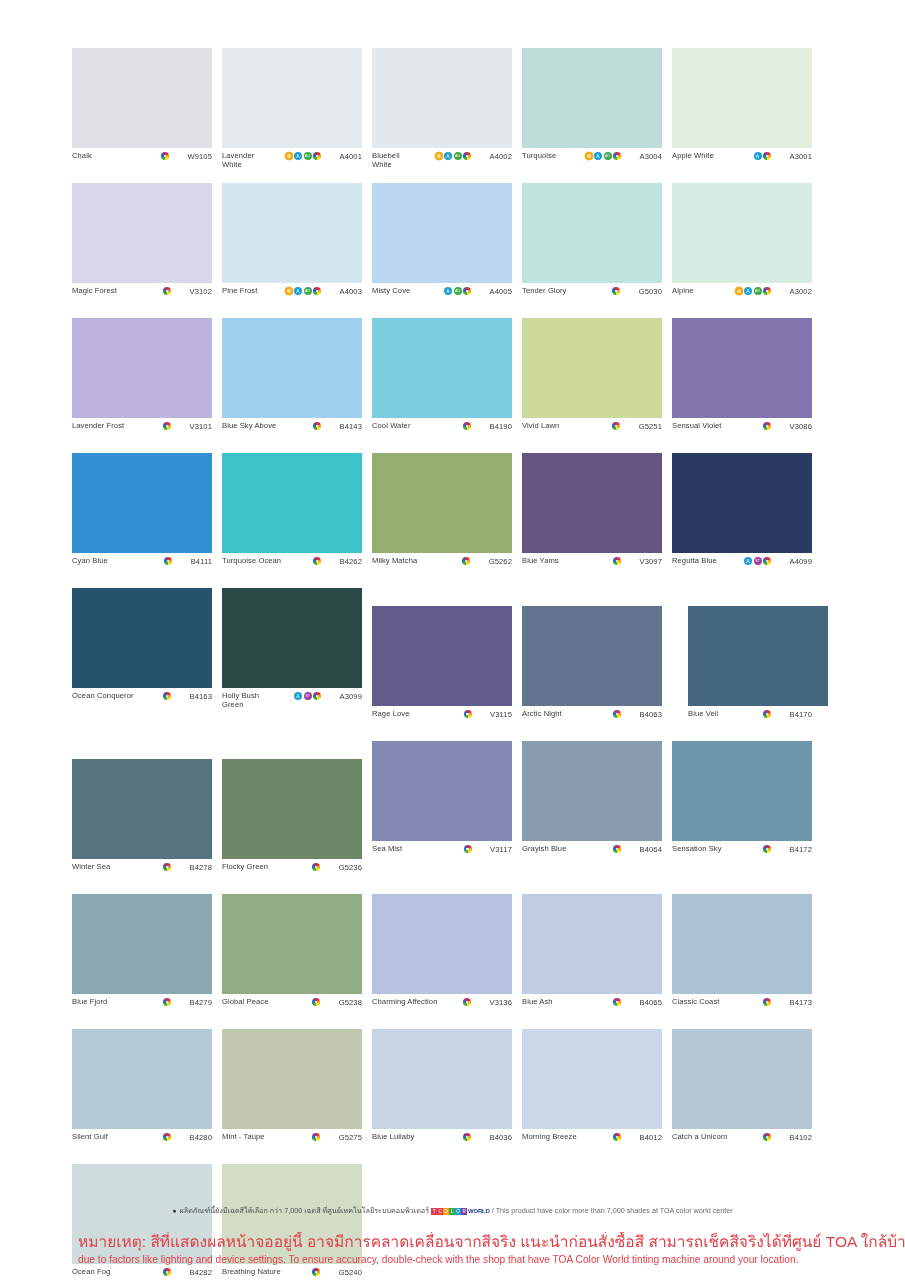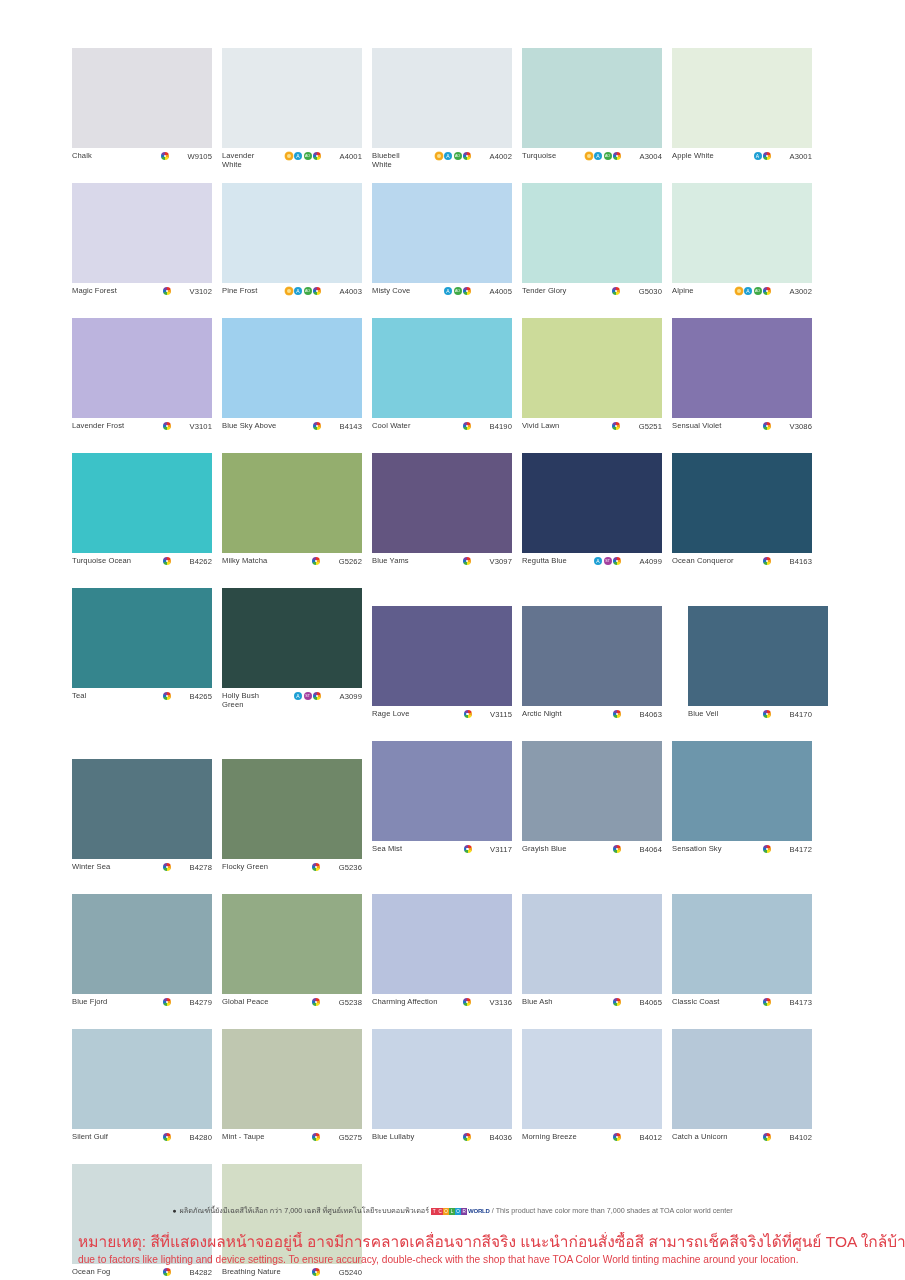--- a/index.html
+++ b/index.html
@@ -383,20 +383,30 @@
         <div class="chip" style="background: rgb(130, 116, 173);"></div>
         <div class="meta">
           <div class="cname">Sensual Violet</div>
           <div class="right-meta">
             <span class="badge wheel"></span>
             <div class="ccode">V3086</div>
           </div>
         </div>
       </div>
       <div class="swatch-cell">
+        <div class="chip" style="background: rgb(49, 145, 211);"></div>
+        <div class="meta">
+          <div class="cname">Cyan Blue</div>
+          <div class="right-meta">
+            <span class="badge wheel"></span>
+            <div class="ccode">B4111</div>
+          </div>
+        </div>
+      </div>
+      <div class="swatch-cell">
         <div class="chip" style="background: rgb(60, 194, 200);"></div>
         <div class="meta">
           <div class="cname">Turquoise Ocean</div>
           <div class="right-meta">
             <span class="badge wheel"></span>
             <div class="ccode">B4262</div>
           </div>
         </div>
       </div>
       <div class="swatch-cell">
@@ -431,30 +441,20 @@
           </div>
         </div>
       </div>
       <div class="swatch-cell">
         <div class="chip" style="background: rgb(38, 82, 107);"></div>
         <div class="meta">
           <div class="cname">Ocean Conqueror</div>
           <div class="right-meta">
             <span class="badge wheel"></span>
             <div class="ccode">B4163</div>
-          </div>
-        </div>
-      </div>
-      <div class="swatch-cell">
-        <div class="chip" style="background: rgb(53, 133, 141);"></div>
-        <div class="meta">
-          <div class="cname">Teal</div>
-          <div class="right-meta">
-            <span class="badge wheel"></span>
-            <div class="ccode">B4265</div>
           </div>
         </div>
       </div>
       <div class="swatch-cell">
         <div class="chip" style="background: rgb(44, 74, 69);"></div>
         <div class="meta">
           <div class="cname">Holly Bush
 Green</div>
           <div class="right-meta">
             <span class="badge a"></span>

